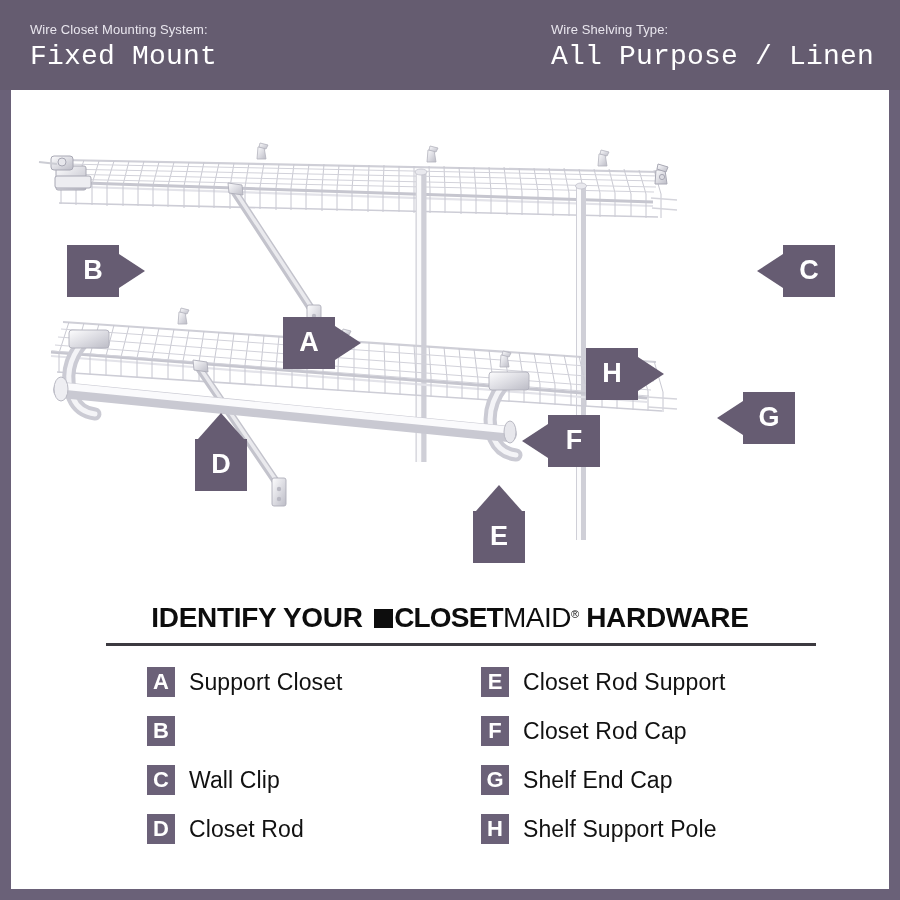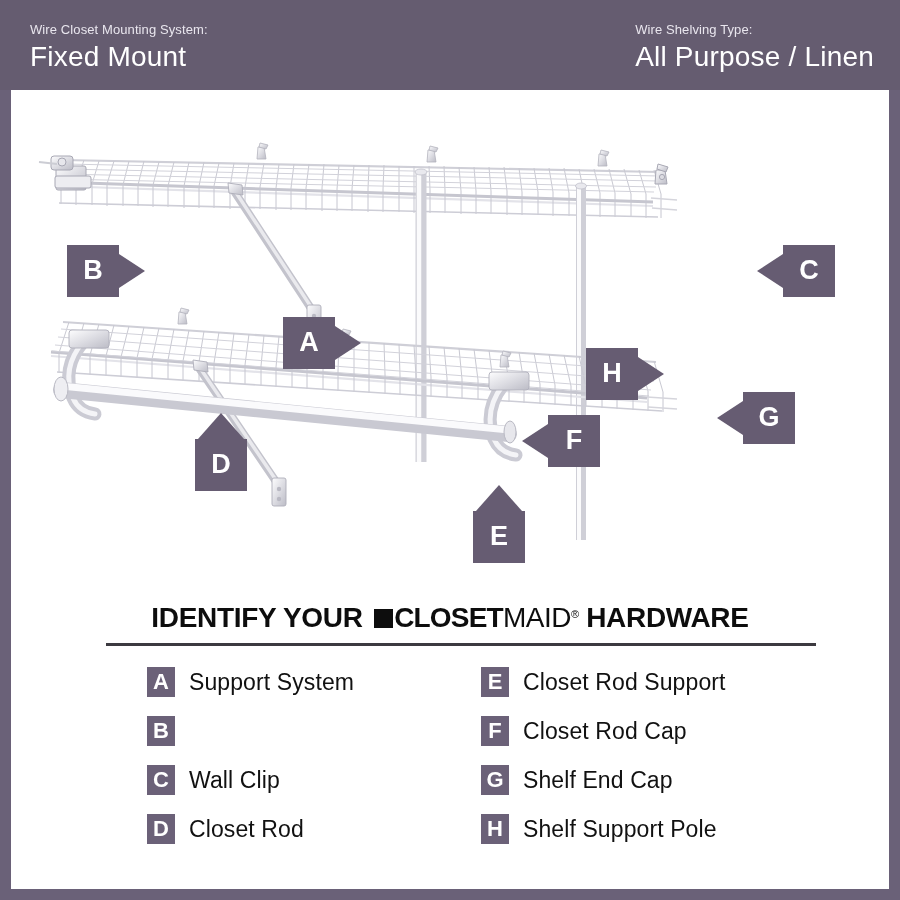--- a/index.html
+++ b/index.html
@@ -20,21 +20,21 @@
   }
   .hdr-col{position:absolute;top:22px;color:#ffffff;}
   .hdr-left{left:30px;text-align:left;}
   .hdr-right{right:26px;}
   .hdr-sub{
     font-size:13px;font-weight:400;letter-spacing:.1px;
     color:#e9e6ee;line-height:16px;margin:0 0 2px 0;
   }
   .hdr-title{
     font-size:28px;font-weight:400;line-height:34px;color:#ffffff;
-    white-space:nowrap;letter-spacing:.2px;
+    white-space:nowrap;letter-spacing:.2px;font-family:Liberation Mono, monospace;
   }
   
   .canvas{
     position:absolute;left:11px;top:90px;width:878px;height:799px;
     background:#ffffff;
     overflow:hidden;
   }
   
   .callout{
     position:absolute;
@@ -506,21 +506,21 @@
 
       <div class="legend-title">
         <span>IDENTIFY YOUR </span><span class="logo-sq"></span><span class="logo-closet">CLOSET</span><span class="logo-maid">MAID</span><span class="logo-reg">®</span><span> HARDWARE</span>
       </div>
 
       <div class="legend-rule"></div>
 
       <div class="lg-col lg-left">
         <div class="lg-row">
           <div class="lg-badge">A</div>
-          <div class="lg-text">Support System</div>
+          <div class="lg-text">Support Closet</div>
         </div>
         <div class="lg-row">
           <div class="lg-badge">B</div>
         </div>
         <div class="lg-row">
           <div class="lg-badge">C</div>
           <div class="lg-text">Wall Clip</div>
         </div>
         <div class="lg-row">
           <div class="lg-badge">D</div>

